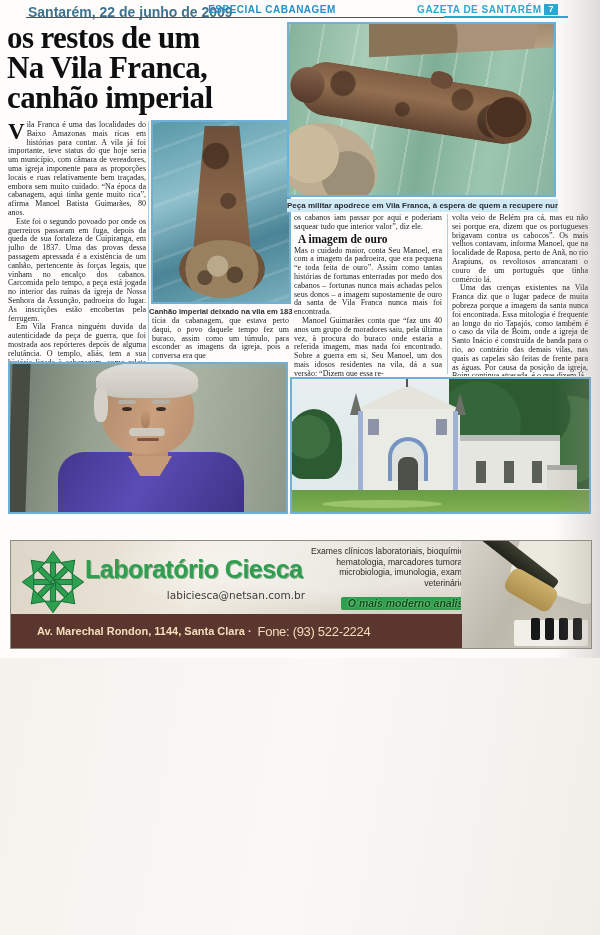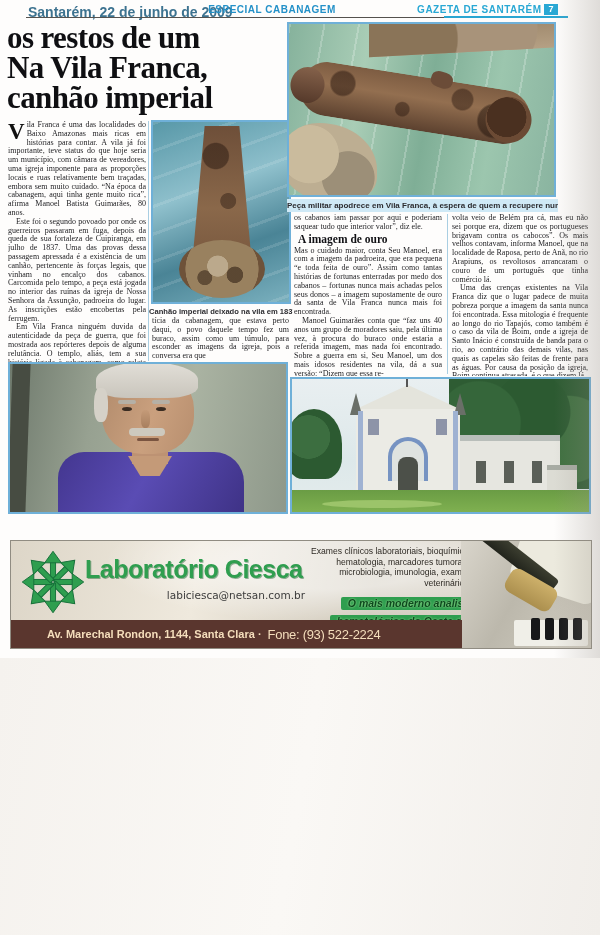--- a/index.html
+++ b/index.html
@@ -170,22 +170,22 @@
   .ad-photo { position:absolute; left:450px; top:0; width:131px; height:107px;
         background:linear-gradient(120deg,#d9d5cb 0%,#bcb8ac 45%,#d2cec2 100%); }
   .coat { position:absolute; right:-14px; top:-16px; width:90px; height:70px; transform:rotate(18deg);
         background:#eceade; border-radius:12px; }
   .instrument { position:absolute; left:6px; top:8px; width:98px; height:16px; transform:rotate(38deg);
         background:linear-gradient(#3c3e30,#22241c); border-radius:4px; }
   .glove { position:absolute; left:44px; top:36px; width:52px; height:26px; transform:rotate(30deg);
         background:linear-gradient(#cdb06a,#ab8f4e); border-radius:8px; }
   .rack { position:absolute; right:4px; bottom:2px; width:74px; height:26px; background:#f0efe8; border-radius:2px; }
   .tube { position:absolute; bottom:8px; width:9px; height:22px; background:#17181a; border-radius:2px; }
-  .ad-bar { position:absolute; left:0; bottom:0; width:451px; height:28px; background:#5a362e;
-        display:flex; align-items:center; padding-left:36px; gap:6px; }
+  .ad-bar { position:absolute; left:0; bottom:0; width:451px; height:34px; background:#5a362e;
+        display:flex; align-items:center; padding-left:26px; gap:6px; }
   .ad-address { font-size:11px; font-weight:bold; color:#f5debc; }
   .ad-phone   { font-size:13px; font-weight:normal; color:#f5debc; letter-spacing:-.3px; }
 
   
   #below { position:absolute; left:0; top:658px; width:600px; height:277px;
         background:linear-gradient(100deg,#f5f2ee 0%,#faf8f5 50%,#f1eeea 100%); }
 </style>
 </head>
 <body>
 

